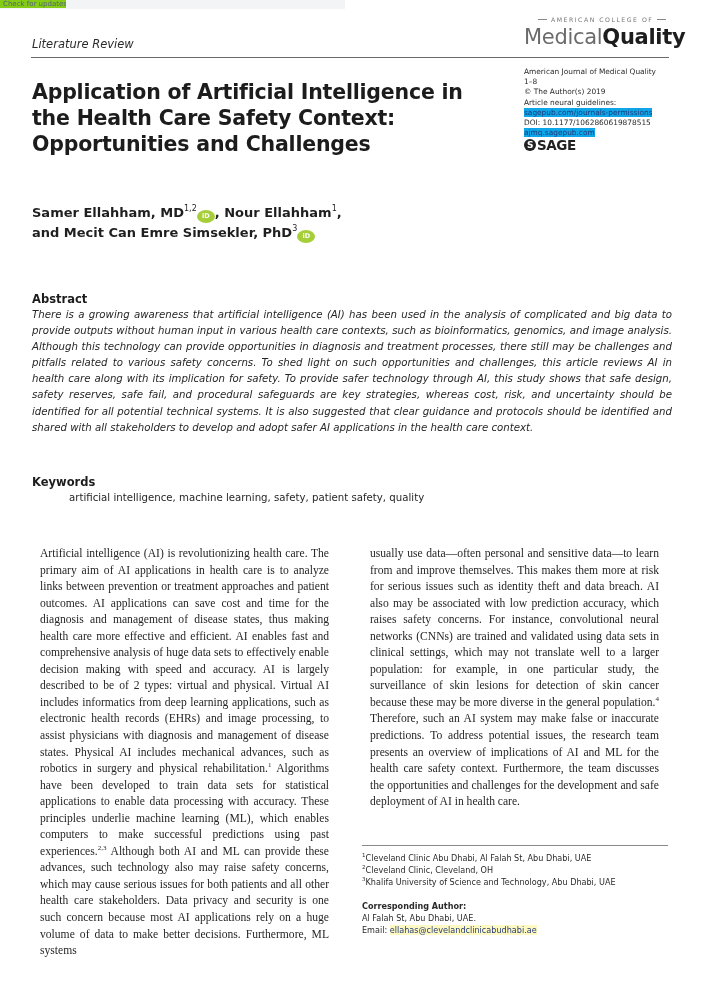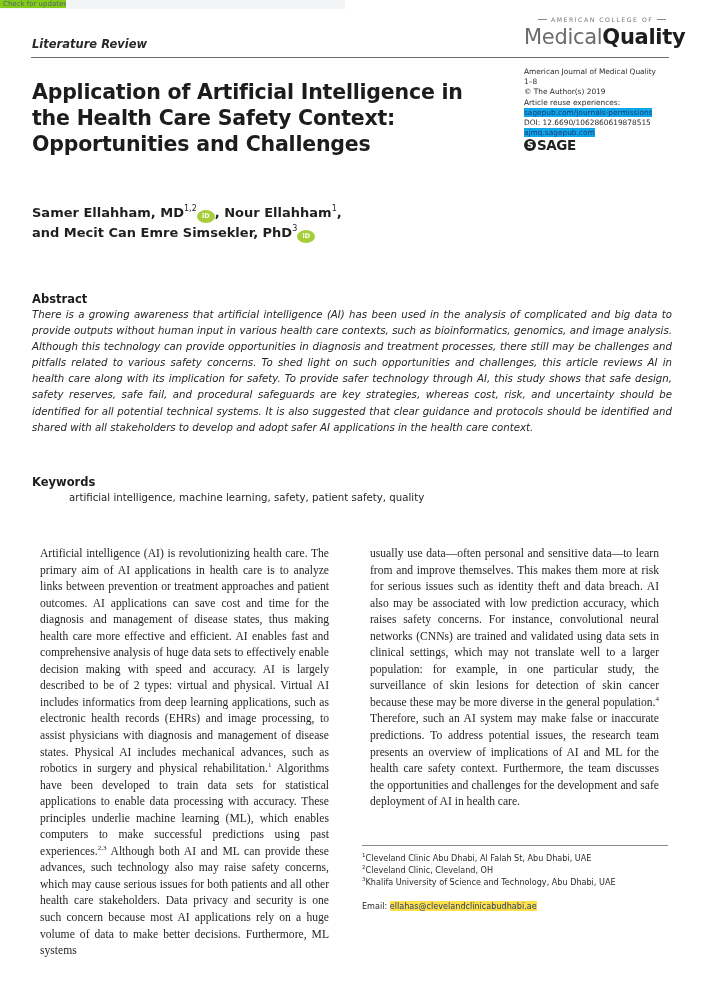--- a/index.html
+++ b/index.html
@@ -6,21 +6,21 @@
   body { width:706px; height:1006px; position:relative; overflow:hidden; color:#1e1e1e; }
   .abs { position:absolute; }
   .sans { font-family: "DejaVu Sans", "Liberation Sans", sans-serif; }
   .serif { font-family: "Liberation Serif", "DejaVu Serif", serif; }
 
   
   .banner-bar { left:0; top:0; width:345px; height:9px; background:#f3f4f6; }
   .check-updates { left:0; top:0; width:66px; height:8px; background:#84cc16; color:#55607a; font-size:7px; line-height:8px; padding-left:3px; overflow:hidden; white-space:nowrap; box-sizing:border-box; }
 
   
-  .section-label { left:32px; top:37px; font-size:11.5px; font-style:italic; color:#2a2a2a;font-weight:bold; }
+  .section-label { left:32px; top:37px; font-size:11.5px; font-style:italic; color:#2a2a2a; }
   .rule-top { left:31px; top:57px; width:638px; height:1px; background:#6a6a6a; }
 
   .brand-top { left:538px; top:16px; width:132px; font-size:6.2px; letter-spacing:1.5px; color:#777; white-space:nowrap; display:flex; align-items:center; gap:4px; }
   .brand-top .dash { display:inline-block; width:9px; height:1px; background:#888; }
   .brand-name { left:524px; top:25px; font-size:21px; color:#6b6b6b; white-space:nowrap; letter-spacing:-0.3px; }
   .brand-name b { color:#1d1d1d; font-weight:bold; }
 
   .journal-info { left:524px; top:67px; width:180px; font-size:7.4px; line-height:10.2px; color:#2a2a2a; }
   .journal-info .line { white-space:nowrap; }
   .journal-info .hl { background:#0ea5e9; color:#233a75; }
@@ -48,21 +48,21 @@
   .col-right { left:362px; }
   .col p { margin:8px; }
   .col sup { font-size:7px; vertical-align:5px; line-height:0; }
 
   
   .fn-rule { left:362px; top:845px; width:306px; height:1px; background:#8a8a8a; }
   .affiliations { left:362px; top:852px; width:320px; font-size:8.1px; line-height:12.2px; color:#2a2a2a; }
   .affiliations sup { font-size:5.5px; vertical-align:4px; line-height:0; }
   .corr { left:362px; top:900px; width:320px; font-size:8.1px; line-height:12.2px; color:#2a2a2a; }
   .corr .head { font-weight:bold; }
-  .corr .hl { background:#fde047; color:#233a75; }
+  .corr .hl { background:#fef9c3; color:#233a75; }
 </style>
 </head>
 <body>
 
 <div class="abs banner-bar"></div>
 <div class="abs check-updates sans">Check for updates</div>
 
 <div class="abs section-label sans">Literature Review</div>
 <div class="abs rule-top"></div>
 
@@ -70,23 +70,23 @@
   <span class="dash"></span>
   <span>AMERICAN COLLEGE OF</span>
   <span class="dash"></span>
 </div>
 <div class="abs brand-name sans"><span>Medical</span><b>Quality</b></div>
 
 <div class="abs journal-info sans">
   <div class="line">American Journal of Medical Quality</div>
   <div class="line">1–8</div>
   <div class="line">© The Author(s) 2019</div>
-  <div class="line">Article reuse experiences:</div>
+  <div class="line">Article neural guidelines:</div>
   <div class="line"><span class="hl">sagepub.com/journals-permissions</span></div>
-  <div class="line">DOI: 12.6690/1062860619878515</div>
+  <div class="line">DOI: 10.1177/1062860619878515</div>
   <div class="line"><span class="hl">ajmq.sagepub.com</span></div>
   <div class="sage-logo">
     <span class="sage-s">S</span>
       <span>SAGE</span>
   </div>
 </div>
 
 <div class="abs title sans">Application of Artificial Intelligence in the Health Care Safety Context: Opportunities and Challenges</div>
 
 <div class="abs authors sans">
@@ -108,14 +108,16 @@
   <p><span>usually use data—often personal and sensitive data—to learn from and improve themselves. This makes them more at risk for serious issues such as identity theft and data breach. AI also may be associated with low prediction accuracy, which raises safety concerns. For instance, convolutional neural networks (CNNs) are trained and validated using data sets in clinical settings, which may not translate well to a larger population: for example, in one particular study, the surveillance of skin lesions for detection of skin cancer because these may be more diverse in the general population.</span><sup>4</sup><span> Therefore, such an AI system may make false or inaccurate predictions. To address potential issues, the research team presents an overview of implications of AI and ML for the health care safety context. Furthermore, the team discusses the opportunities and challenges for the development and safe deployment of AI in health care.</span></p>
 </div>
 
 <div class="abs fn-rule"></div>
 <div class="abs affiliations sans">
   <div><sup>1</sup><span>Cleveland Clinic Abu Dhabi, Al Falah St, Abu Dhabi, UAE</span></div>
   <div><sup>2</sup><span>Cleveland Clinic, Cleveland, OH</span></div>
   <div><sup>3</sup><span>Khalifa University of Science and Technology, Abu Dhabi, UAE</span></div>
 </div>
 <div class="abs corr sans">
+  <div class="head">Corresponding Author:</div>
+  <div>Al Falah St, Abu Dhabi, UAE.</div>
   <div><span>Email: </span><span class="hl">ellahas@clevelandclinicabudhabi.ae</span></div>
 </div>
 
 </body></html>

